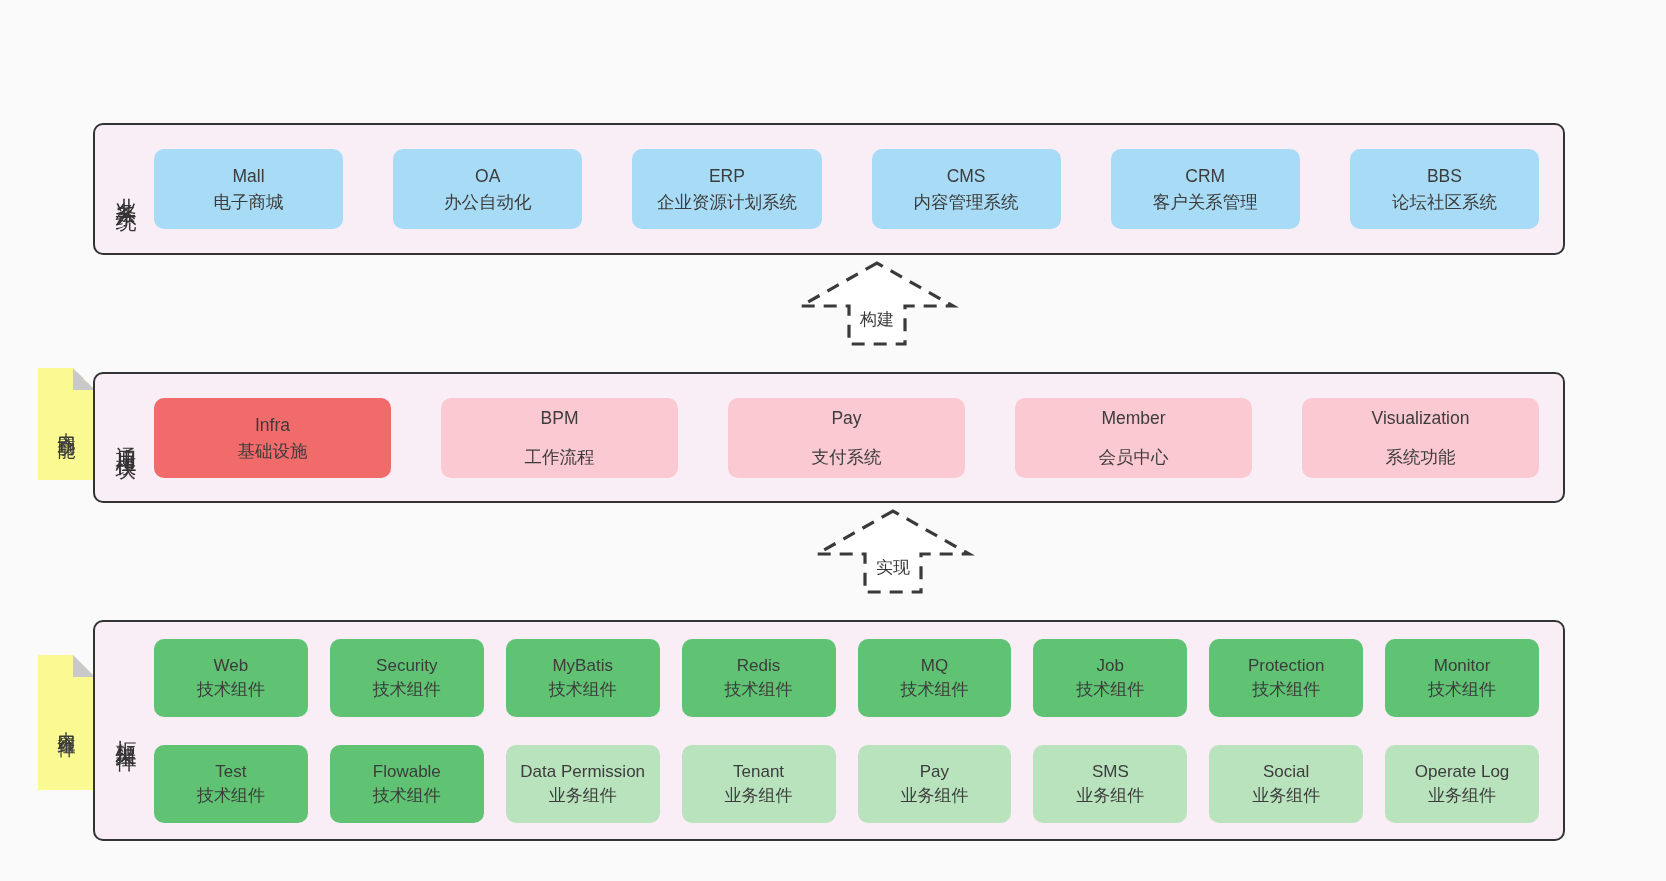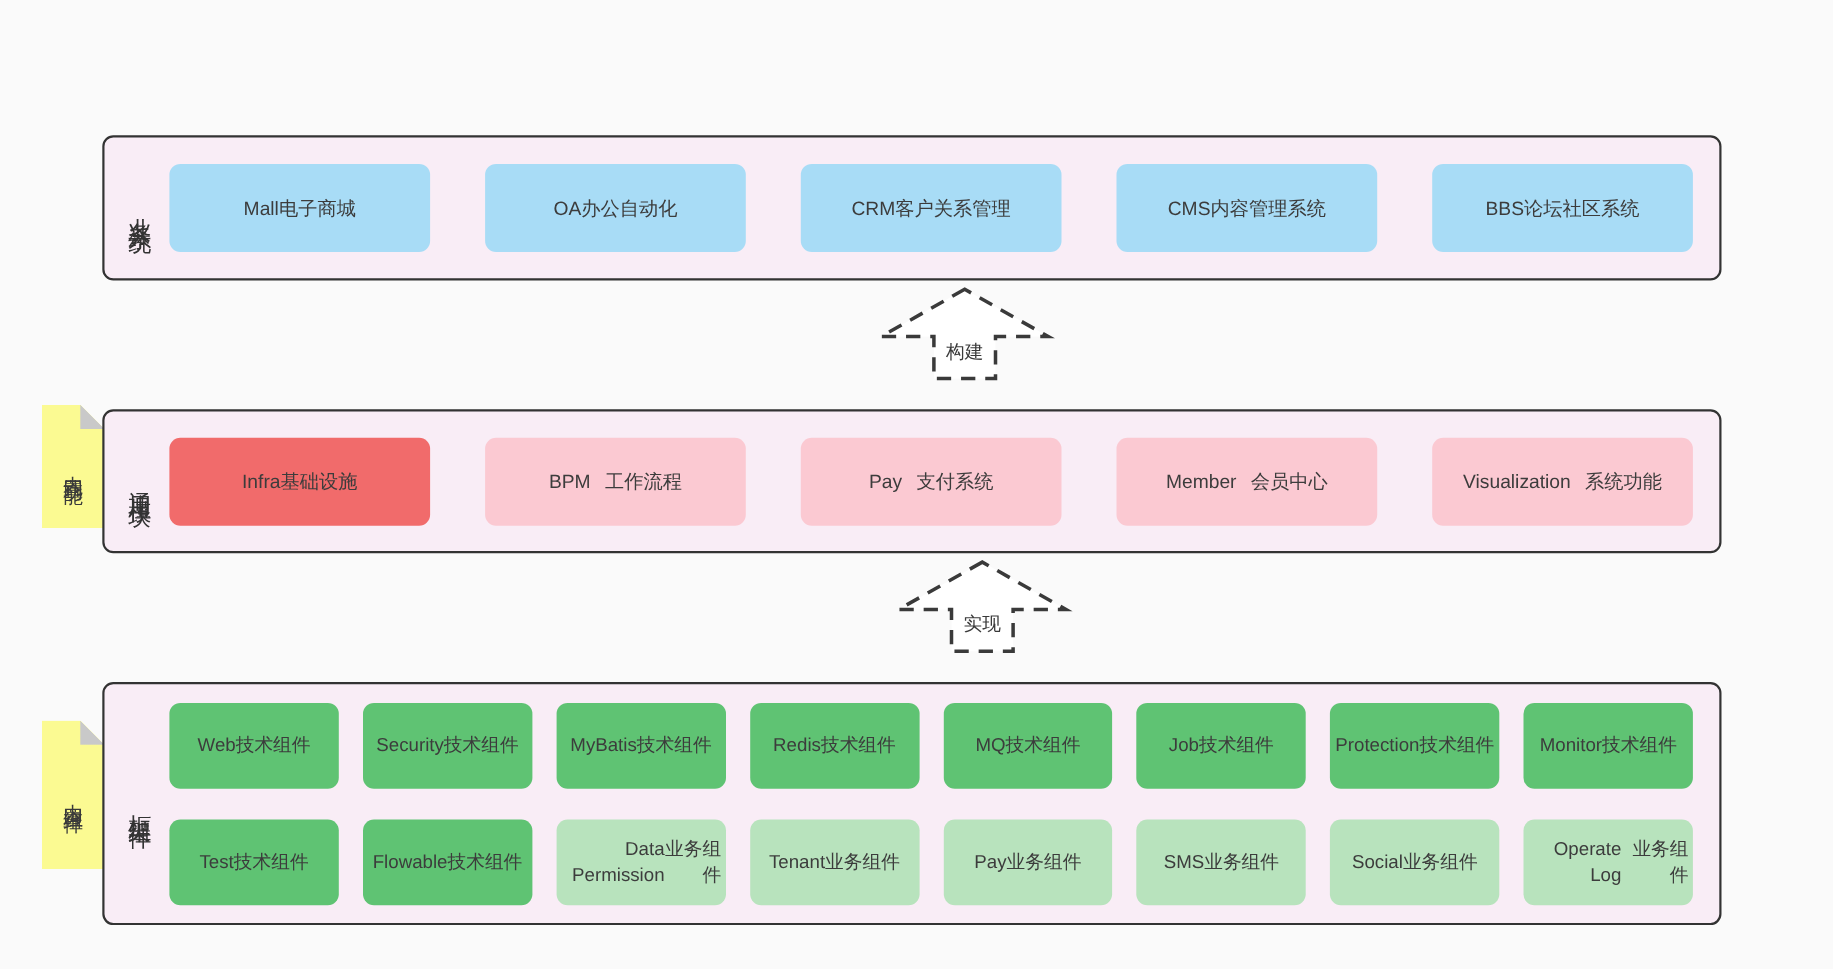--- a/index.html
+++ b/index.html
@@ -28,21 +28,21 @@
     margin-left:13px; width:32px; text-align:center; flex:0 0 auto;
     user-select:none;
   }
 
   .boxes { flex:1; display:flex; gap:50px; padding:0 24px 0 14px; }
   .grid  { flex:1; display:flex; flex-direction:column; gap:28px; padding:0 24px 0 14px; }
   .grid .row { display:flex; gap:22px; }
 
   .box {
     flex:1; height:80px; border-radius:10px;
-    display:flex; flex-direction:row; align-items:center; justify-content:center;
+    display:flex; flex-direction:column; align-items:center; justify-content:center;
     text-align:right; font-size:17.5px; line-height:26px; color:#3c3c3c;
     padding:2px 4px; box-sizing:border-box;
   }
   .grid .box { height:78px; font-size:17px; line-height:24px; }
 
   .box.blue       { background: var(--blue_box, #a8dcf6); }
   .box.red        { background: var(--red_box, #f16b6b); }
   .box.pink       { background: var(--pink_box, #fbc9d2); gap: 13px; }
   .box.green      { background: var(--green_box, #5fc373); }
   .box.lightgreen { background: var(--light_green_box, #b8e3bd); }
@@ -79,26 +79,30 @@
     <div class="boxes">
       <div class="box blue">
         <div>Mall</div>
         <div>电子商城</div>
       </div>
       <div class="box blue">
         <div>OA</div>
         <div>办公自动化</div>
       </div>
       <div class="box blue">
+        <div>ERP</div>
+        <div>企业资源计划系统</div>
+      </div>
+      <div class="box blue">
+        <div>CMS</div>
+        <div>内容管理系统</div>
+      </div>
+      <div class="box blue">
         <div>CRM</div>
         <div>客户关系管理</div>
-      </div>
-      <div class="box blue">
-        <div>CMS</div>
-        <div>内容管理系统</div>
       </div>
       <div class="box blue">
         <div>BBS</div>
         <div>论坛社区系统</div>
       </div>
     </div>
   </div>
 
   <svg class="arrow a-build" width="180" height="92" viewBox="0 0 180 92">
     <polygon points="90,5 14,48 62,48 62,86 118,86 118,48 166,48" fill="#ffffff" stroke="#3a3a3a" stroke-width="3.2" stroke-dasharray="13 9"></polygon>

